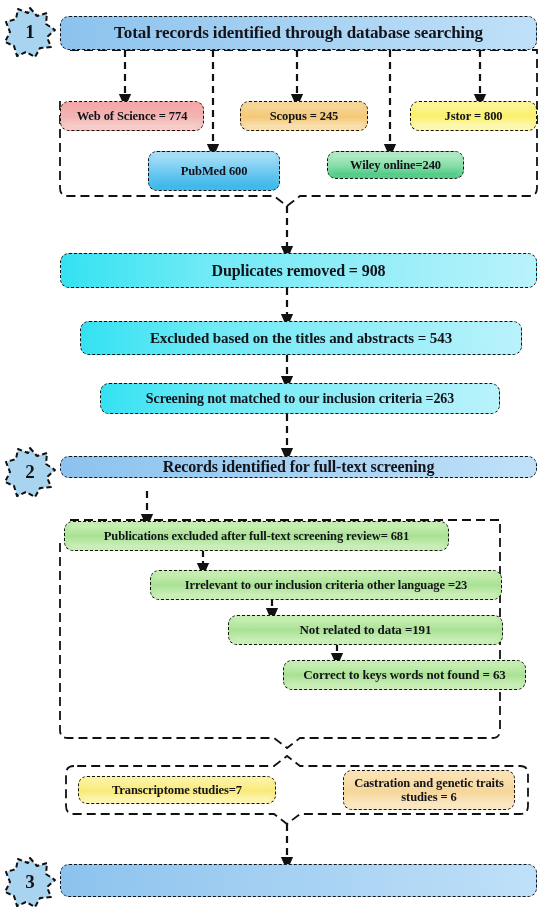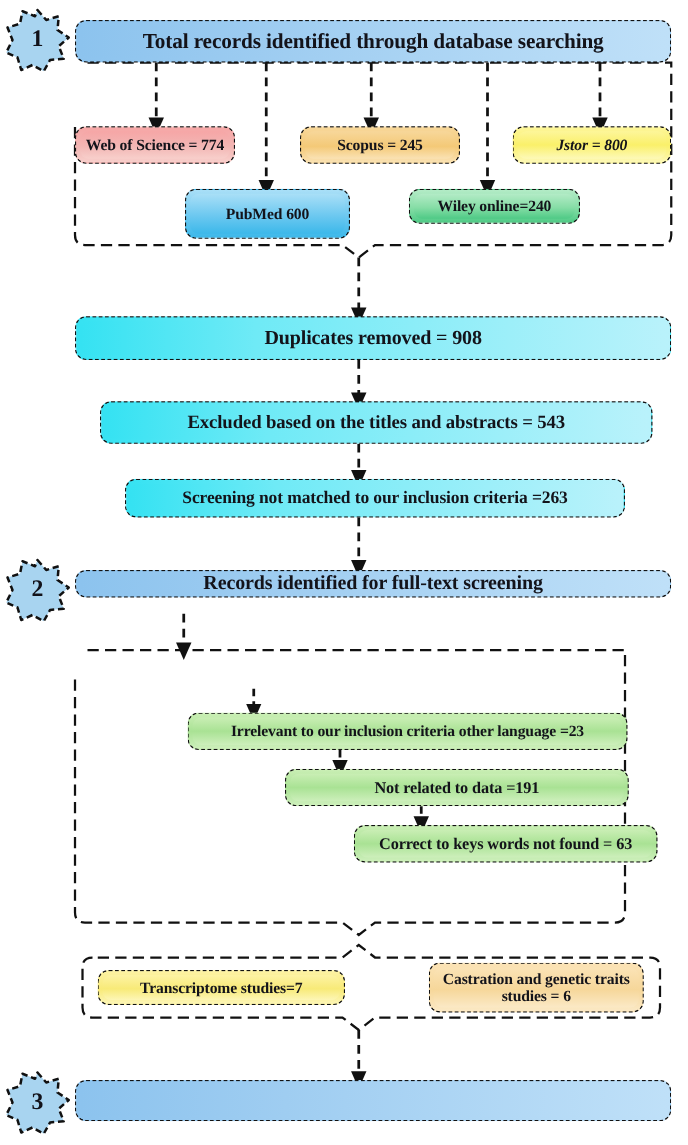--- a/index.html
+++ b/index.html
@@ -31,21 +31,21 @@
     z-index:-1;
   }
   .label{position:relative;z-index:2;}
 
   
   .fill-blue      {background:linear-gradient(to right,#8cc3ee 0%,#9fcdf1 35%,#bfe0f8 100%);}
   .fill-cyan      {background:linear-gradient(to right,#35e2f2 0%,#6feaf6 30%,#b9f2fb 100%);}
   .fill-green     {background:linear-gradient(to bottom,#c9eeb4 0%,#a9e294 50%,#cdefbb 100%);}
   .fill-red       {background:linear-gradient(to bottom,#f6a6a6 0%,#f2b6b4 55%,#f8cfcb 100%);}
   .fill-orange    {background:linear-gradient(to bottom,#f7d79a 0%,#f4c977 55%,#fae2b4 100%);}
-  .fill-yellow    {background:linear-gradient(to bottom,#fdf69a 0%,#faf06a 50%,#fdf9b8 100%);font-style:italic;}
+  .fill-yellow    {background:linear-gradient(to bottom,#fdf69a 0%,#faf06a 50%,#fdf9b8 100%);}
   .fill-pubmed    {background:linear-gradient(to bottom,#a9dff7 0%,#6cc8f0 55%,#3cb8ea 100%);}
   .fill-wiley     {background:linear-gradient(to bottom,#b3ebc6 0%,#86dda6 55%,#4fca86 100%);}
   .fill-ltyellow  {background:linear-gradient(to bottom,#fdf3a4 0%,#f8ea78 55%,#fdf6b6 100%);}
   .fill-tan       {background:linear-gradient(to bottom,#fbe3b6 0%,#f6d79a 55%,#fbe9c6 100%);justify-content:flex-end;}
 
   
   .badge{
     position:absolute;
     width:52px;height:52px;
     z-index:6;
@@ -102,21 +102,21 @@
       <polygon points="26,2 33,10 43,7 42,18 51,24 43,31 47,41 36,42 31,51 22,46 13,50 10,40 1,36 6,26 2,16 12,13 14,3 24,7" fill="#a8d4f0" stroke="#111111" stroke-width="2" stroke-dasharray="5,3" stroke-linejoin="round"></polygon>
     </svg>
     <div class="num">1</div>
   </div>
 
   <div class="node fill-blue" style="left:60px;top:16px;width:477px;height:34px;font-size:17px;">
     <span class="inner fill-blue"></span>
     <span class="label">Total records identified through database searching</span>
   </div>
 
-  <div class="node fill-red" style="left:60px;top:101px;width:128px;height:30px;font-size:12.5px;">
+  <div class="node fill-red" style="left:60px;top:101px;width:144px;height:30px;font-size:12.5px;">
     <span class="inner fill-red"></span>
     <span class="label">Web of Science = 774</span>
   </div>
 
   <div class="node fill-orange" style="left:240px;top:101px;width:128px;height:30px;font-size:12.5px;">
     <span class="inner fill-orange"></span>
     <span class="label">Scopus = 245</span>
   </div>
 
   <div class="node fill-yellow" style="left:410px;top:101px;width:127px;height:30px;font-size:12.5px;">
@@ -154,20 +154,24 @@
       <polygon points="26,2 33,10 43,7 42,18 51,24 43,31 47,41 36,42 31,51 22,46 13,50 10,40 1,36 6,26 2,16 12,13 14,3 24,7" fill="#a8d4f0" stroke="#111111" stroke-width="2" stroke-dasharray="5,3" stroke-linejoin="round"></polygon>
     </svg>
     <div class="num">2</div>
   </div>
 
   <div class="node fill-blue" style="left:60px;top:456px;width:477px;height:22px;font-size:16px;">
     <span class="inner fill-blue"></span>
     <span class="label">Records identified for full-text screening</span>
   </div>
 
+  <div class="node fill-green" style="left:64px;top:521px;width:385px;height:30px;font-size:12.5px;">
+    <span class="inner fill-green"></span>
+    <span class="label">Publications excluded after full-text screening review= 681</span>
+  </div>
 
   <div class="node fill-green" style="left:150px;top:570px;width:352px;height:30px;font-size:12.5px;">
     <span class="inner fill-green"></span>
     <span class="label">Irrelevant to our inclusion criteria other language =23</span>
   </div>
 
   <div class="node fill-green" style="left:228px;top:615px;width:275px;height:30px;font-size:13px;">
     <span class="inner fill-green"></span>
     <span class="label">Not related to data =191</span>
   </div>

